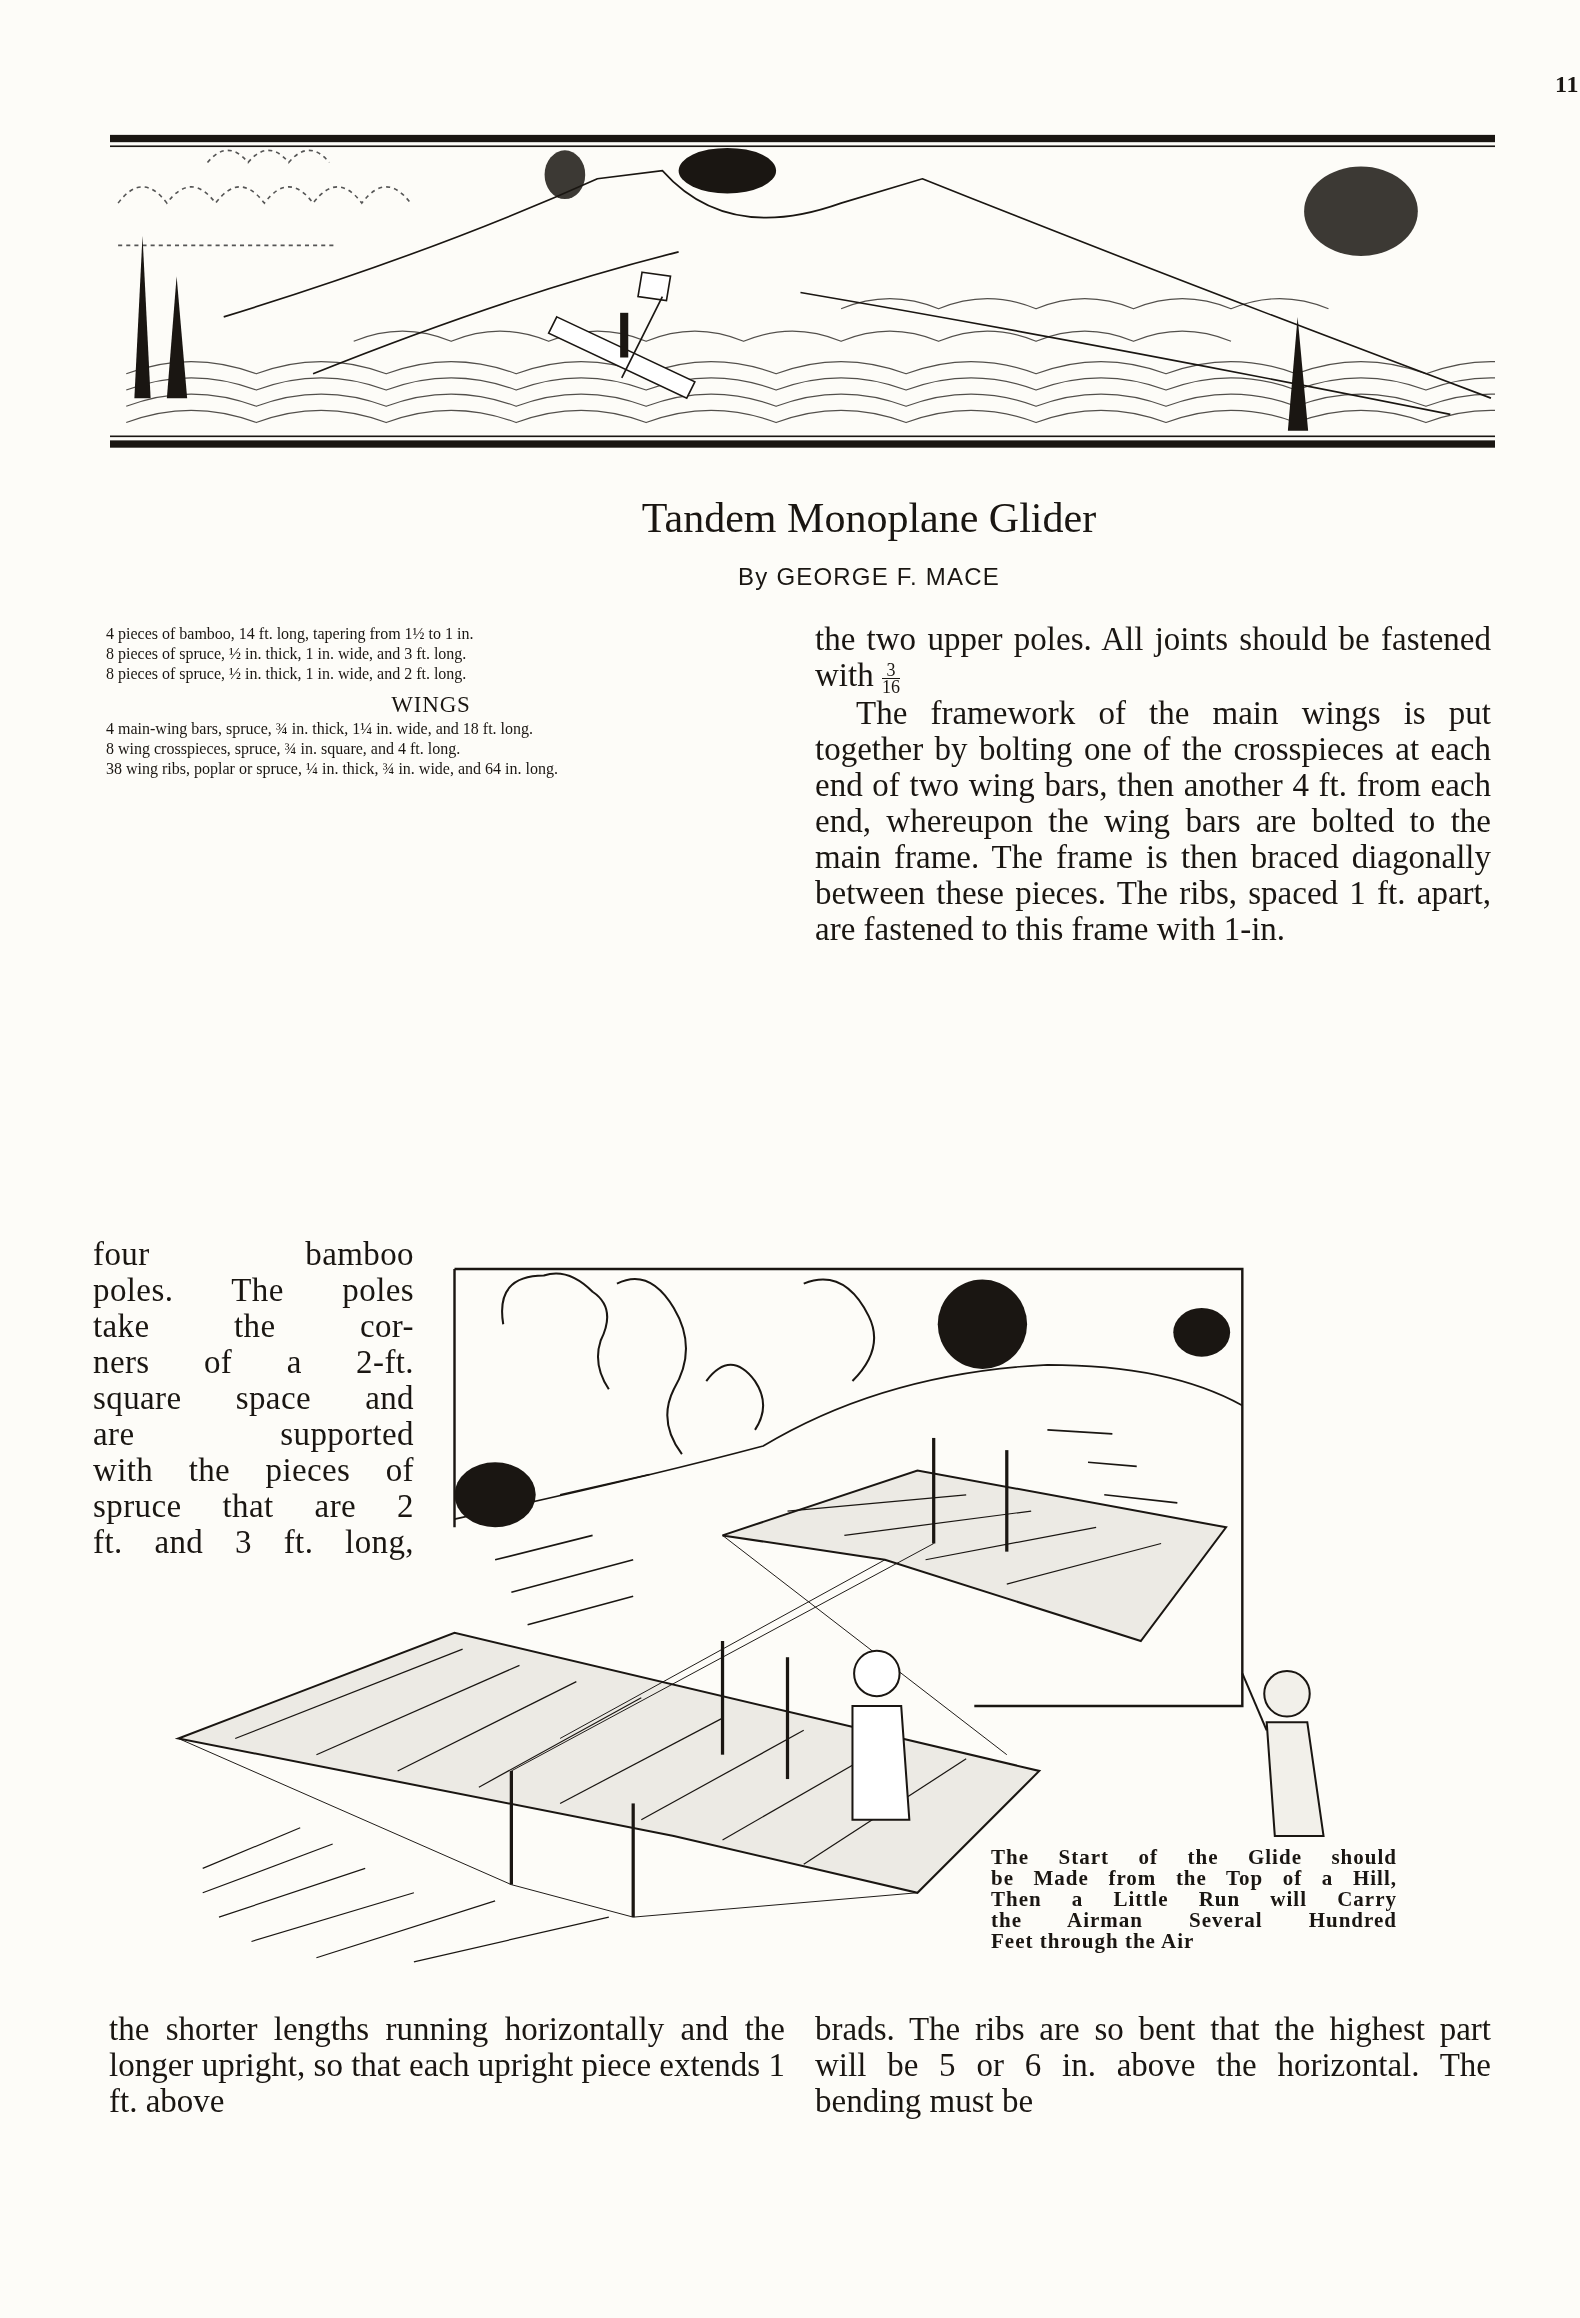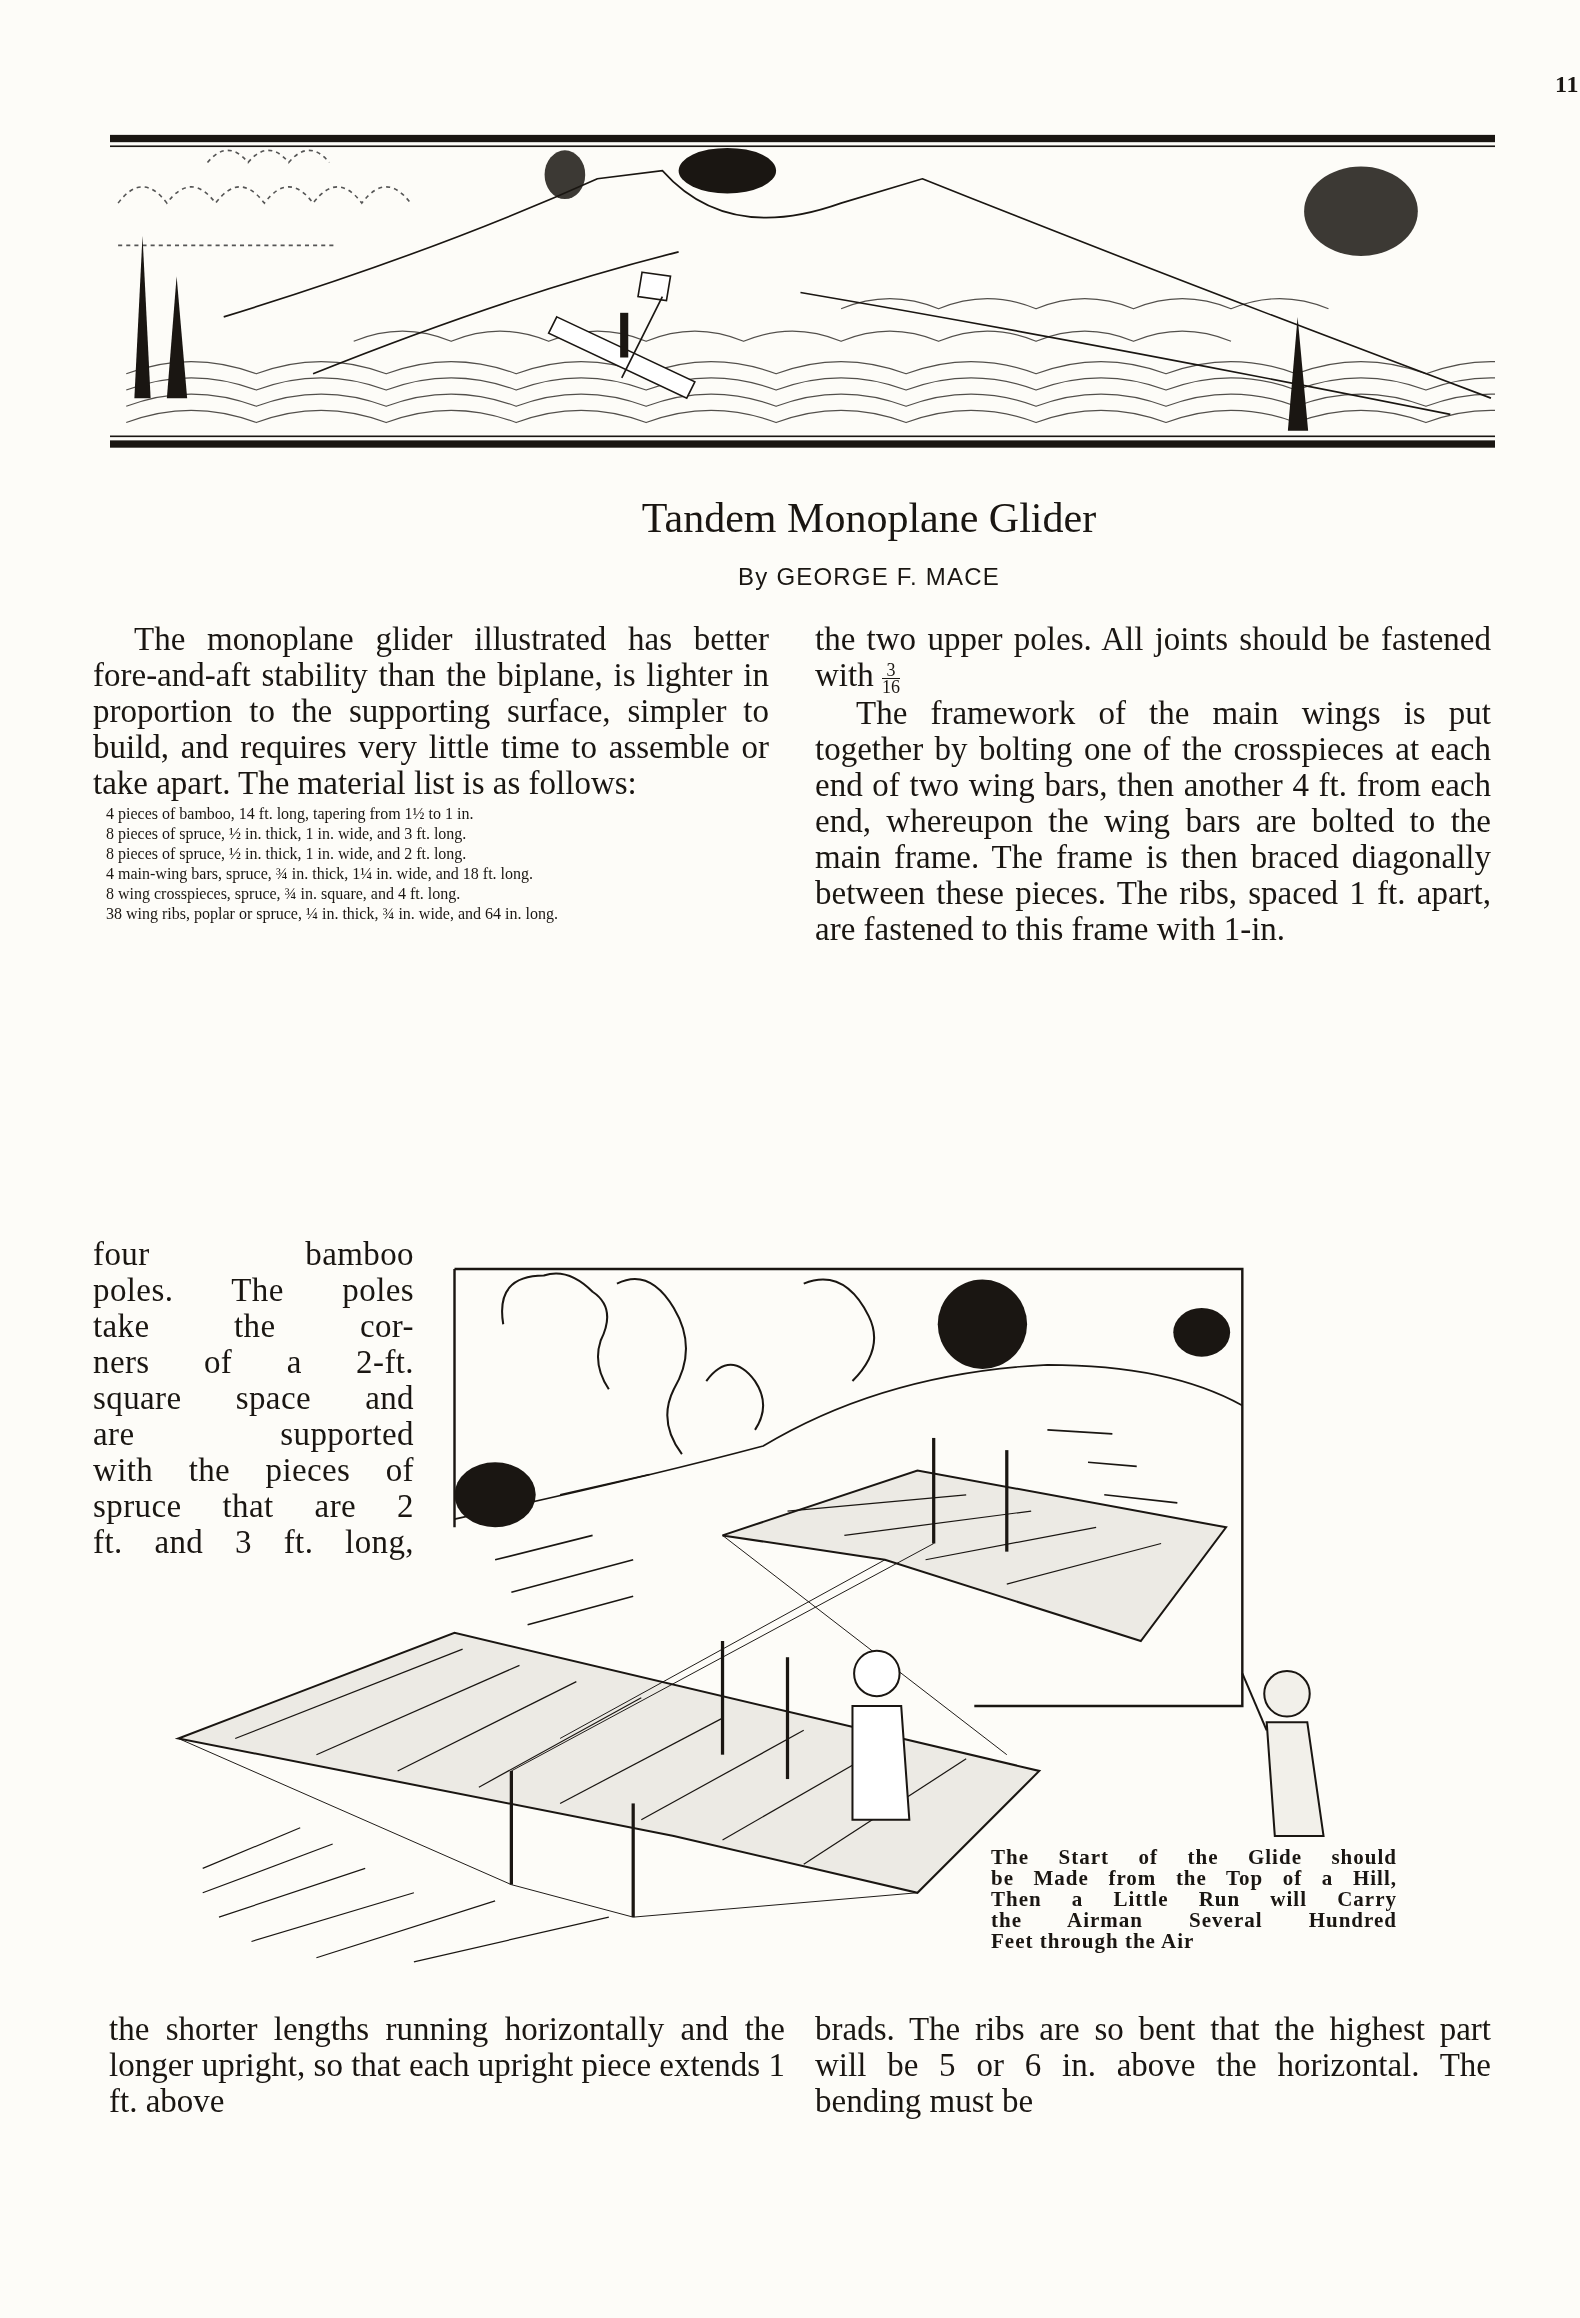--- a/index.html
+++ b/index.html
@@ -83,25 +83,25 @@
     <polygon points="655,175 690,180 685,210 650,205" fill="#fff" stroke="#1a1612" stroke-width="2"></polygon>
     <line x1="680" y1="205" x2="630" y2="305" stroke="#1a1612" stroke-width="2"></line>
     <rect x="628" y="225" width="10" height="55" fill="#1a1612"></rect>
   </g>
 </svg>
 
 <div class="abs title">Tandem Monoplane Glider</div>
 <div class="abs byline">By GEORGE F. MACE</div>
 
 <div class="abs col col-left">
-  <p class="indent">The monoplane glider illustrated has better fore-and-aft stability than the biplane, is lighter in proportion to the supporting surface, simpler to build, and requires very little time to assemble or take apart. The material list is as follows:</p>
   <div class="mat-list">
     <div class="mat mat-item">4 pieces of bamboo, 14 ft. long, tapering from 1½ to 1 in.</div>
     <div class="mat mat-item">8 pieces of spruce, ½ in. thick, 1 in. wide, and 3 ft. long.</div>
     <div class="mat mat-item">8 pieces of spruce, ½ in. thick, 1 in. wide, and 2 ft. long.</div>
+    <div class="mat mat-heading">WINGS</div>
     <div class="mat mat-item">4 main-wing bars, spruce, ¾ in. thick, 1¼ in. wide, and 18 ft. long.</div>
     <div class="mat mat-item">8 wing crosspieces, spruce, ¾ in. square, and 4 ft. long.</div>
     <div class="mat mat-item">38 wing ribs, poplar or spruce, ¼ in. thick, ¾ in. wide, and 64 in. long.</div>
   </div>
 </div>
 
 <div class="abs narrow">
   <span class="ln">four bamboo</span>
   <span class="ln">poles. The poles</span>
   <span class="ln">take the cor-</span>

